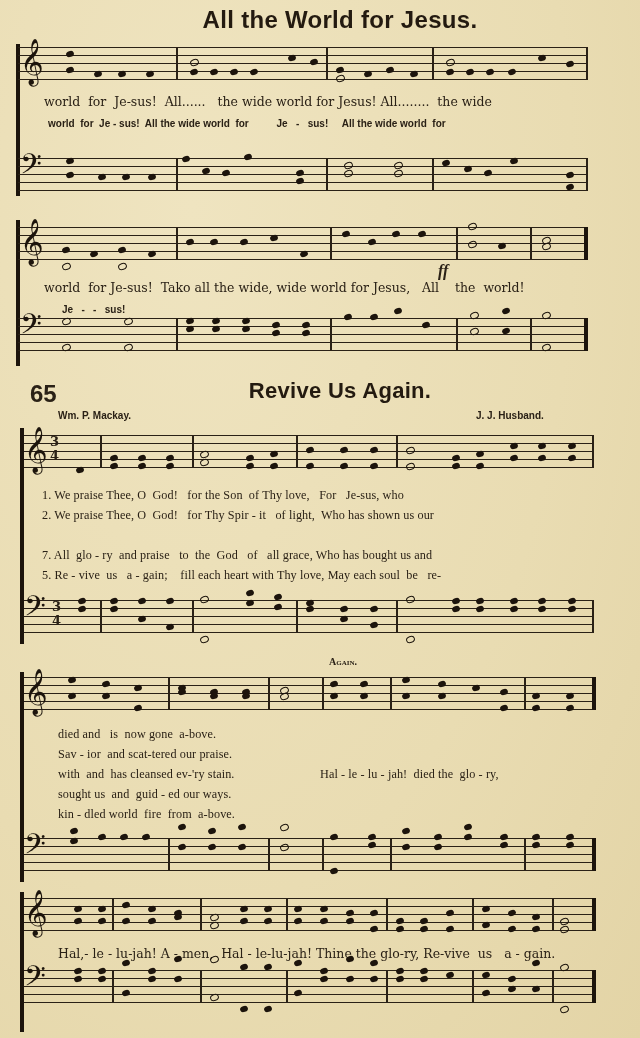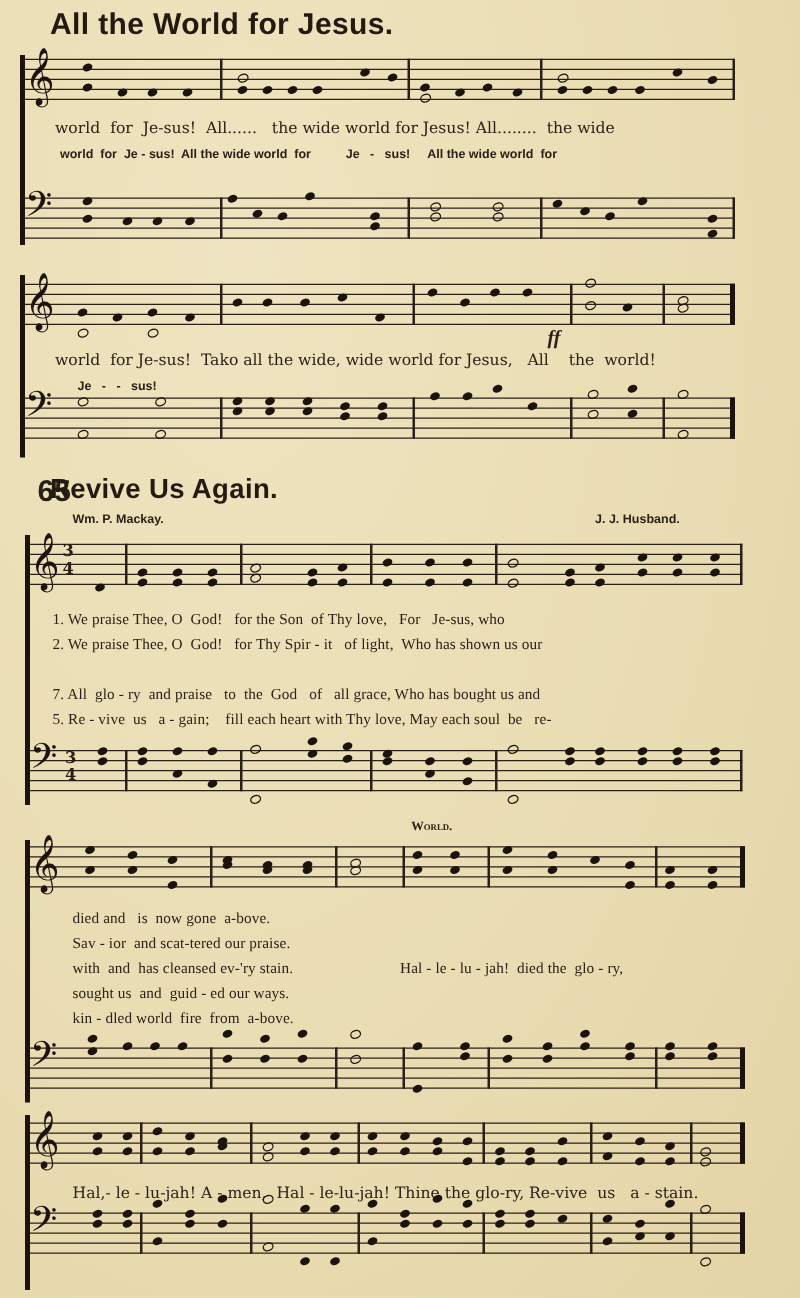--- a/index.html
+++ b/index.html
@@ -6,21 +6,21 @@
   body {
     width:640px; height:1038px; overflow:hidden;
     background:#ece0b8;
     font-family:"DejaVu Serif", serif;
     color:#2a2116;
     position:relative;
   }
   .page { position:absolute; inset:0; background:
     radial-gradient(ellipse at 30% 20%, #efe4c0 0%, #e9dcb2 60%, #e3d4a6 100%); }
   .title {
-    position:absolute; left:0; right:0; 
+    position:absolute; left:0; right:0; text-align:center;
     font-family:"Liberation Sans", sans-serif; font-weight:bold;
     color:#231a10; letter-spacing:0.3px;
   }
   .t1 { top:6px; font-size:24px; left:40px; }
   .hymn-no { position:absolute; left:30px; top:380px; font-family:"Liberation Sans", sans-serif; font-weight:bold; font-size:24px; }
   .t2 { top:378px; font-size:22px; left:40px; }
   .credit { position:absolute; top:410px; font-family:"Liberation Sans", sans-serif; font-weight:bold; font-size:10px; }
   .staff { position:absolute; height:32px;
     background:
       linear-gradient(#2a2116,#2a2116) 0 0/100% 1px no-repeat,
@@ -263,21 +263,21 @@
     <span class="note" style="left:452px;top:-2px;"></span>
       <span class="note" style="left:452px;top:6px;"></span>
     <span class="note" style="left:486px;top:-2px;"></span>
       <span class="note" style="left:486px;top:6px;"></span>
     <span class="note" style="left:514px;top:-2px;"></span>
       <span class="note" style="left:514px;top:6px;"></span>
     <span class="note" style="left:544px;top:-2px;"></span>
       <span class="note" style="left:544px;top:6px;"></span>
   </div>
 
-  <div class="chorus-label">World.</div>
+  <div class="chorus-label">Again.</div>
   <div class="brace" style="left:20px;top:672px;height:210px;"></div>
   <div class="staff" style="left:24px;top:677px;width:572px;">
     <span class="clef" style="left:0px;top:-6px;">𝄞</span>
     <span class="bar" style="left:144px;"></span>
     <span class="bar" style="left:244px;"></span>
     <span class="bar" style="left:298px;"></span>
     <span class="bar" style="left:366px;"></span>
     <span class="bar" style="left:500px;"></span>
     <span class="final" style="left:568px;"></span>
     <span class="note" style="left:44px;top:0px;"></span>
@@ -397,21 +397,21 @@
       <span class="note" style="left:422px;top:28px;"></span>
     <span class="note" style="left:458px;top:8px;"></span>
       <span class="note" style="left:458px;top:24px;"></span>
     <span class="note" style="left:484px;top:12px;"></span>
       <span class="note" style="left:484px;top:28px;"></span>
     <span class="note" style="left:508px;top:16px;"></span>
       <span class="note" style="left:508px;top:28px;"></span>
     <span class="note open" style="left:536px;top:20px;"></span>
       <span class="note open" style="left:536px;top:28px;"></span>
   </div>
-  <div class="lyric" style="left:58px;top:946px;font-size:12.5px;">Hal,- le - lu-jah! A - men,  Hal - le-lu-jah! Thine the glo-ry, Re-vive  us   a - stain.</div>
+  <div class="lyric" style="left:58px;top:946px;font-size:12.5px;">Hal,- le - lu-jah! A - men,  Hal - le-lu-jah! Thine the glo-ry, Re-vive  us   a - gain.</div>
   <div class="staff" style="left:24px;top:970px;width:572px;">
     <span class="clef" style="left:0px;top:-8px;font-size:34px;">𝄢</span>
     <span class="bar" style="left:88px;"></span>
     <span class="bar" style="left:176px;"></span>
     <span class="bar" style="left:262px;"></span>
     <span class="bar" style="left:362px;"></span>
     <span class="bar" style="left:448px;"></span>
     <span class="bar" style="left:528px;"></span>
     <span class="final" style="left:568px;"></span>
     <span class="note" style="left:50px;top:-2px;"></span>

